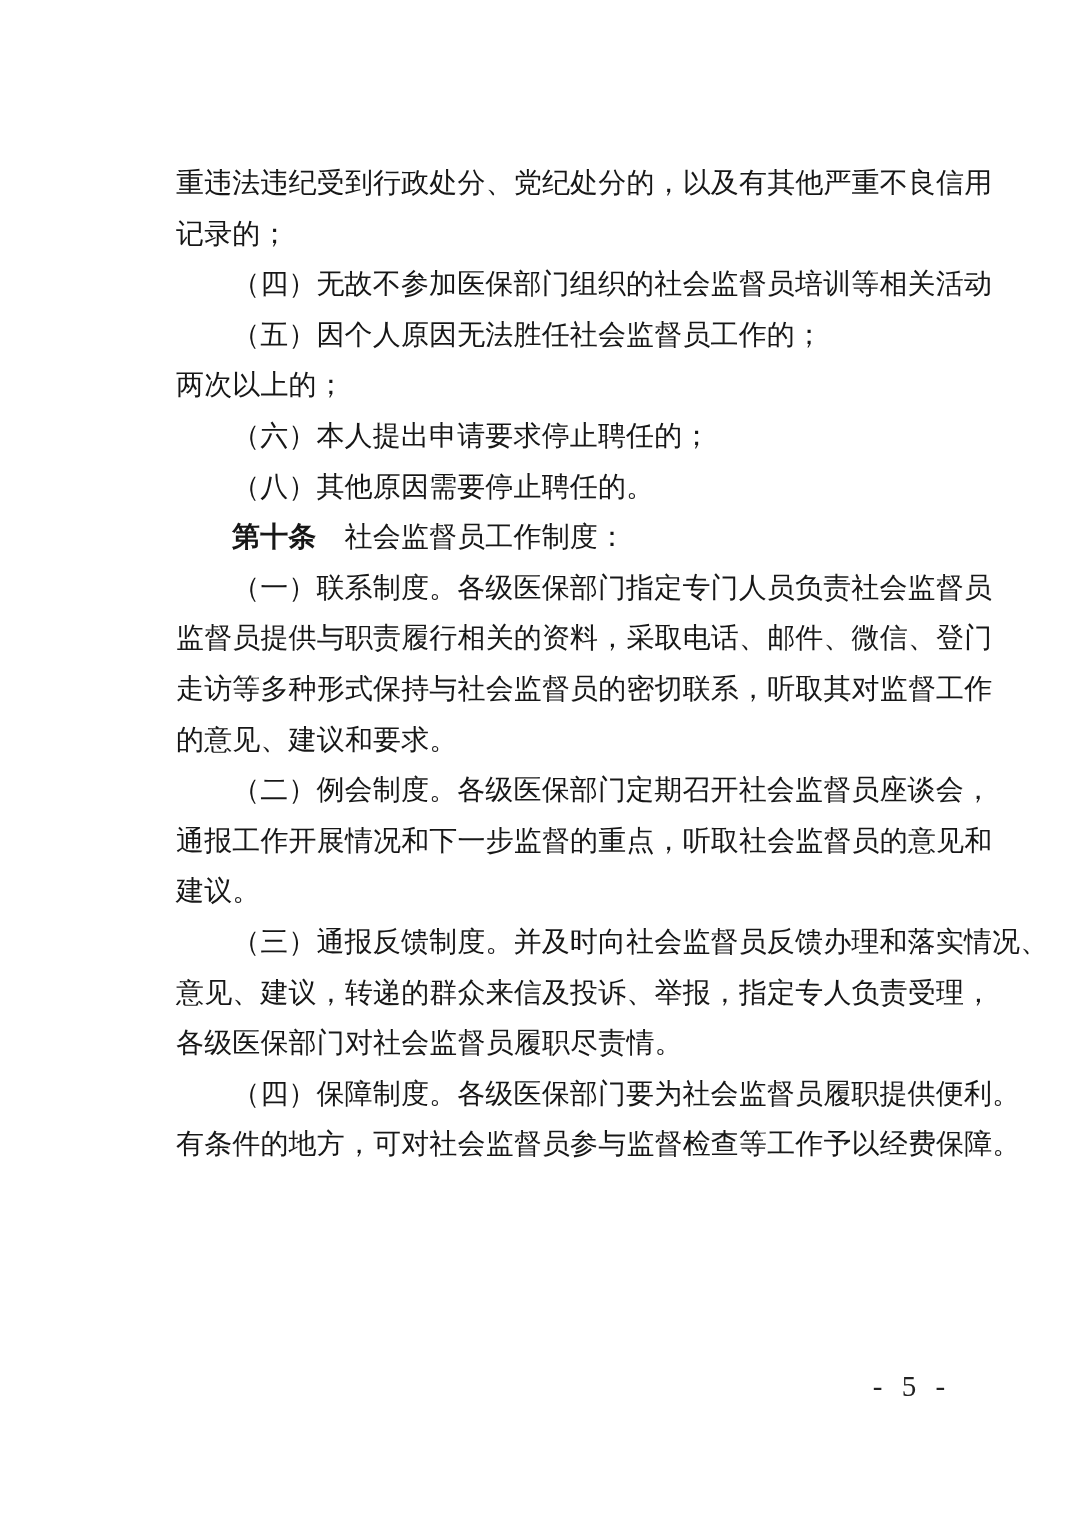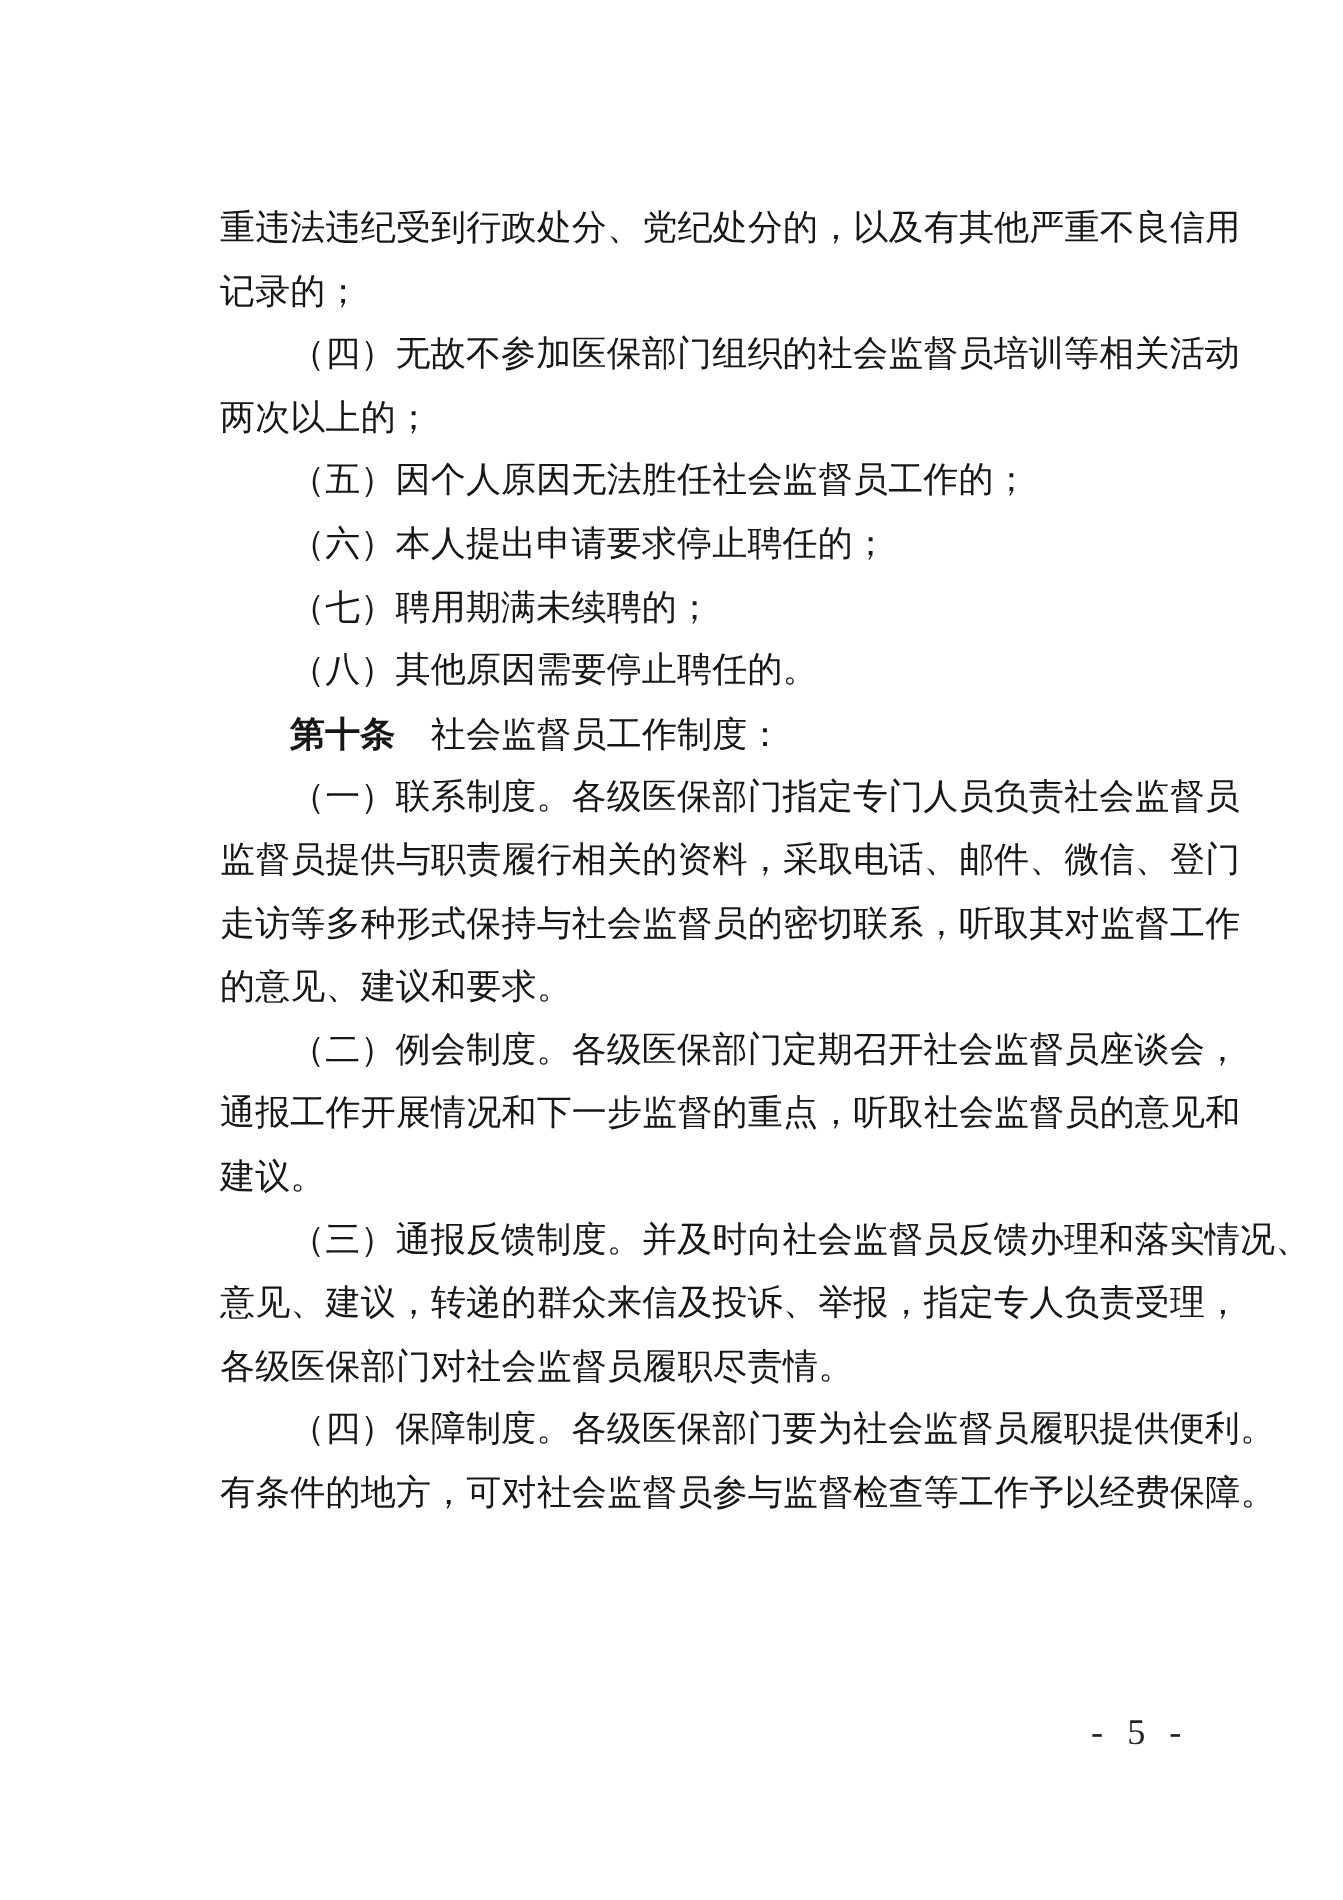--- a/index.html
+++ b/index.html
@@ -53,24 +53,23 @@
   }
 </style>
 </head>
 <body>
 
 <div class="page">
   <div class="doc-body">
       <div class="line"><span>重违法违纪受到行政处分、党纪处分的，以及有其他严重不良信用</span></div>
       <div class="line"><span>记录的；</span></div>
       <div class="line indent"><span>（四）无故不参加医保部门组织的社会监督员培训等相关活动</span></div>
+      <div class="line indent"><span>（五）因个人原因无法胜任社会监督员工作的；</span></div>
       <div class="line"><span>两次以上的；</span></div>
-      <div class="line indent"><span>（五）因个人原因无法胜任社会监督员工作的；</span></div>
       <div class="line indent"><span>（六）本人提出申请要求停止聘任的；</span></div>
-      <div class="line indent"><span>（七）聘用期满未续聘的；</span></div>
       <div class="line indent"><span>（八）其他原因需要停止聘任的。</span></div>
       <div class="line indent"><span class="bold">第十条</span><span>　社会监督员工作制度：</span></div>
       <div class="line indent"><span>（一）联系制度。各级医保部门指定专门人员负责社会监督员</span></div>
       <div class="line"><span>监督员提供与职责履行相关的资料，采取电话、邮件、微信、登门</span></div>
       <div class="line"><span>走访等多种形式保持与社会监督员的密切联系，听取其对监督工作</span></div>
       <div class="line"><span>的意见、建议和要求。</span></div>
       <div class="line indent"><span>（二）例会制度。各级医保部门定期召开社会监督员座谈会，</span></div>
       <div class="line"><span>通报工作开展情况和下一步监督的重点，听取社会监督员的意见和</span></div>
       <div class="line"><span>建议。</span></div>
       <div class="line indent"><span>（三）通报反馈制度。并及时向社会监督员反馈办理和落实情况、</span></div>

